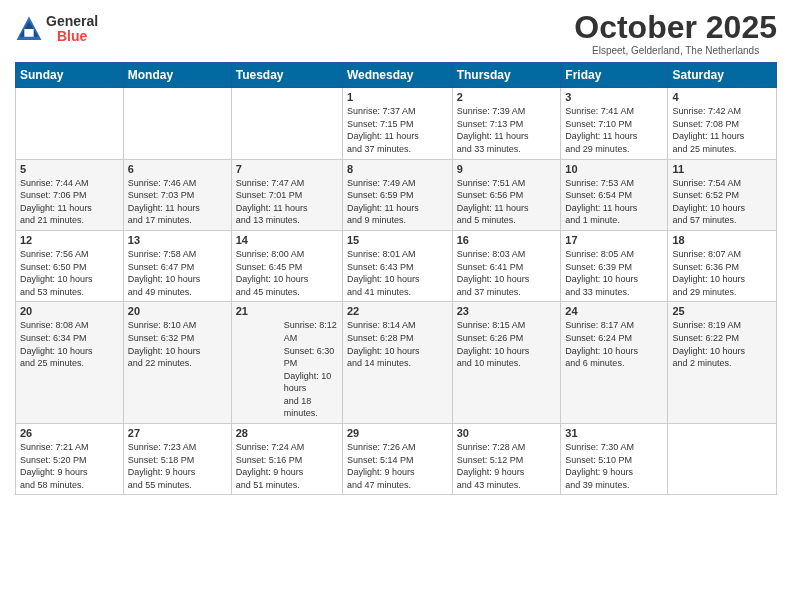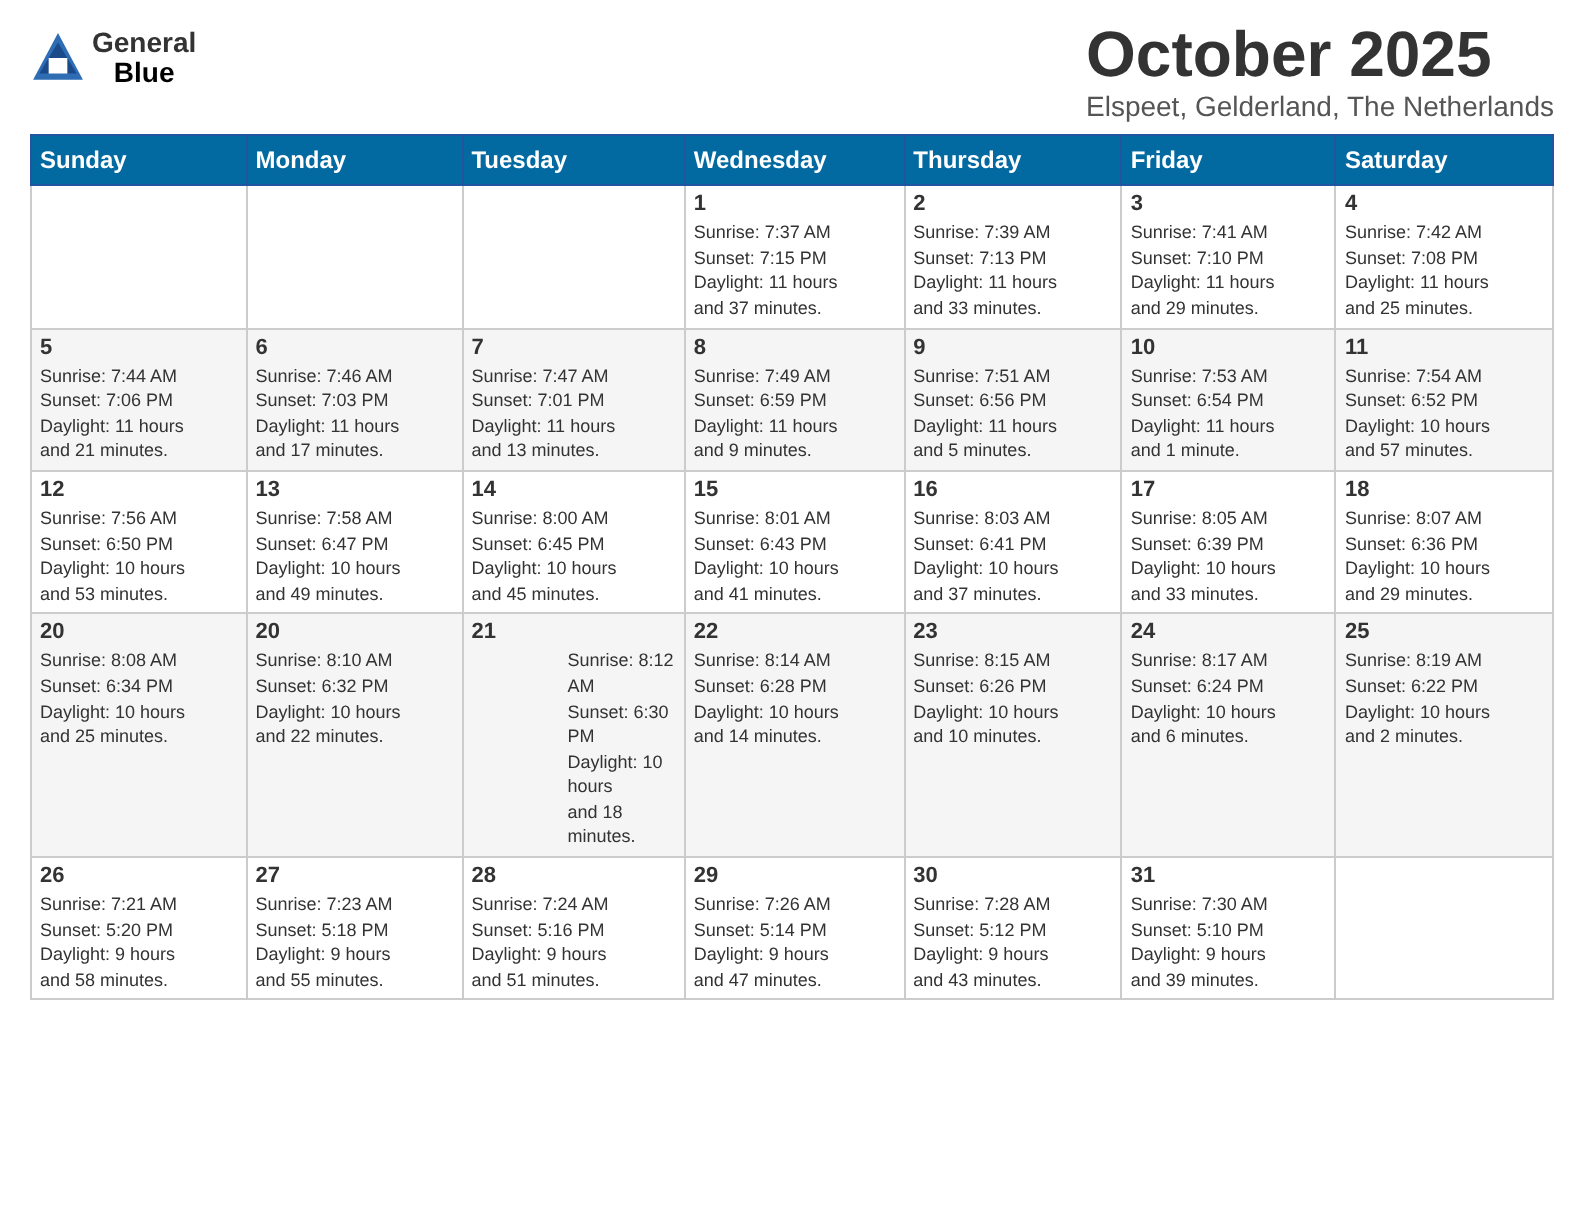--- a/index.html
+++ b/index.html
@@ -34,38 +34,38 @@
       align-items: center;
     }
     .logo-general {
       font-size: 14px;
       font-weight: bold;
       color: #333;
     }
     .logo-blue {
       font-size: 14px;
       font-weight: bold;
-      color: #000000;
+      color: #ef4444;
     }
     .logo-icon {
       width: 28px;
       height: 28px;
       margin-right: 3px;
     }
     .title-block {
-      text-align: left;
+      text-align: center;
     }
     .month-title {
       font-size: 32px;
       font-weight: bold;
       color: #333;
       line-height: 1.1;
     }
     .subtitle {
-      font-size: 14px;
+      font-size: 10px;
       color: #555;
     }
     .calendar {
       width: 100%;
       border-collapse: collapse;
       border: 1px solid #ccc;
     }
     .calendar th {
       background: #0369a1;
       color: #fff;

